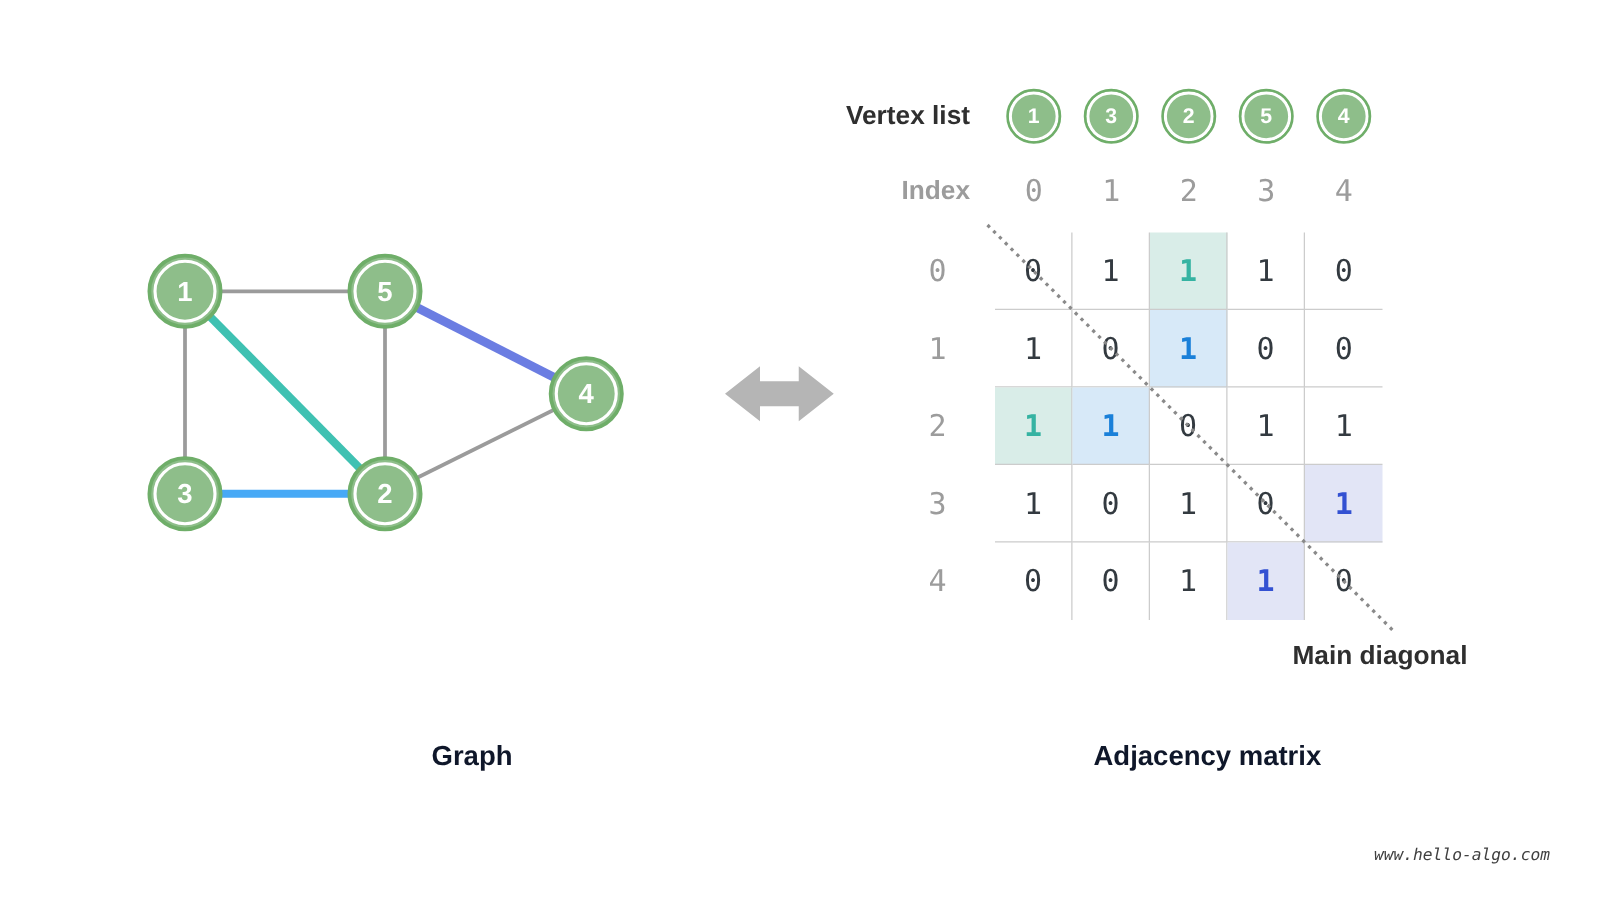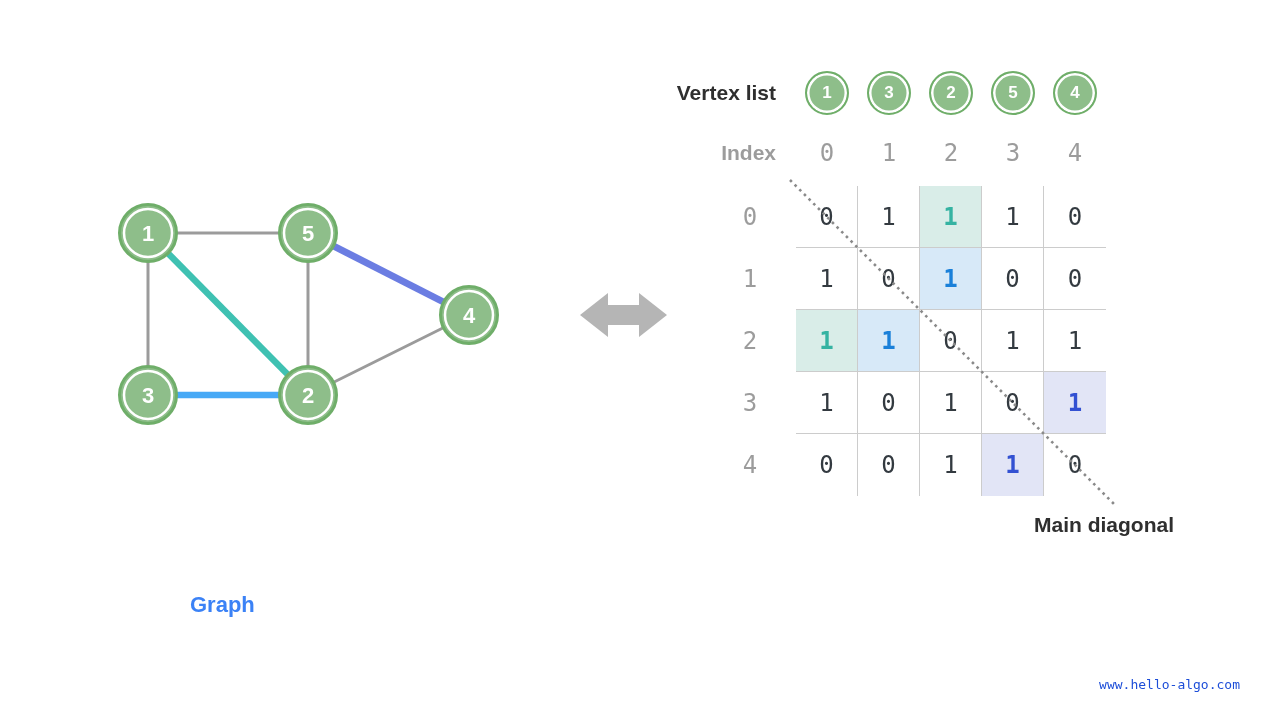--- a/index.html
+++ b/index.html
@@ -32,26 +32,26 @@
   }
   .mcell{
     position:absolute;width:62px;height:62px;line-height:62px;text-align:center;
     box-sizing:border-box;
     font-family:"DejaVu Sans Mono",monospace;font-size:24px;color:#333a40;z-index:1;
   }
   .mcell.bordered-r{border-right:1px solid #cccccc;}
   .mcell.bordered-b{border-bottom:1px solid #cccccc;}
   .mcell.hl{font-weight:bold;}
   .caption{
-    position:absolute;font-weight:bold;font-size:22px;color:#3b82f6;
-    text-align:left;z-index:2;
+    position:absolute;font-weight:bold;font-size:22px;color:#0f172a;
+    text-align:right;z-index:2;
   }
   #watermark{
     position:absolute;left:1030px;top:677px;width:210px;text-align:right;
-    font-family:"DejaVu Sans Mono",monospace;font-size:13px;color:#1d4ed8;z-index:2;
+    font-family:"DejaVu Sans Mono",monospace;font-size:13px;color:#404040;z-index:2;font-style:italic;
   }
 </style>
 </head>
 <body>
 
 <div id="canvas">
 
   <svg id="fig-svg" width="1280" height="720" viewBox="0 0 1280 720">
     <g id="edge-layer">
         <line x1="148" y1="233" x2="308" y2="233" stroke="#9b9b9b" stroke-width="3"></line>
@@ -138,15 +138,16 @@
       <div class="mcell bordered-b hl" style="left: 1044px; top: 372px; background: rgb(226, 229, 246); color: rgb(51, 81, 210);">1</div>
       <div class="row-header" style="left: 719px; top: 434px;">4</div>
       <div class="mcell bordered-r" style="left: 796px; top: 434px;">0</div>
       <div class="mcell bordered-r" style="left: 858px; top: 434px;">0</div>
       <div class="mcell bordered-r" style="left: 920px; top: 434px;">1</div>
       <div class="mcell bordered-r hl" style="left: 982px; top: 434px; background: rgb(226, 229, 246); color: rgb(51, 81, 210);">1</div>
       <div class="mcell" style="left: 1044px; top: 434px;">0</div>
     </div>
 
   <div class="caption" style="left:190px;top:592px;width:220px;">Graph</div>
+  <div class="caption" style="left:817px;top:592px;width:240px;">Adjacency matrix</div>
 
   <div id="watermark">www.hello-algo.com</div>
 </div>
 
 </body></html>

